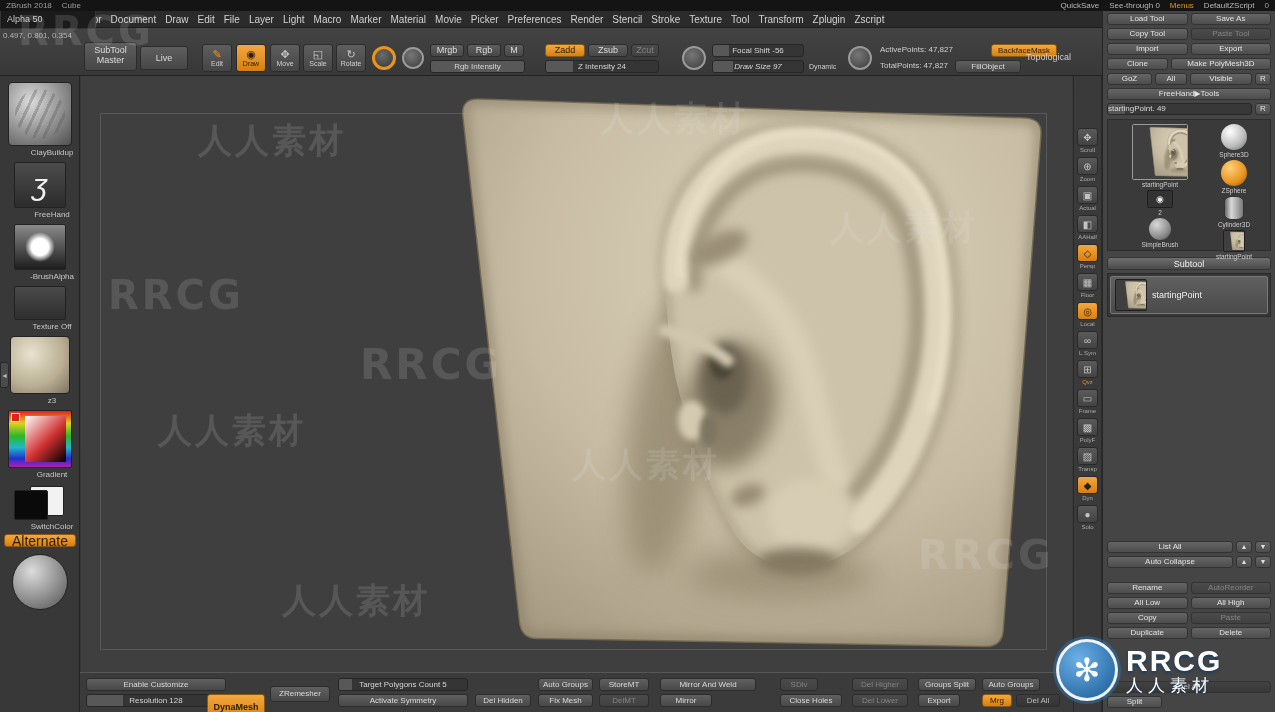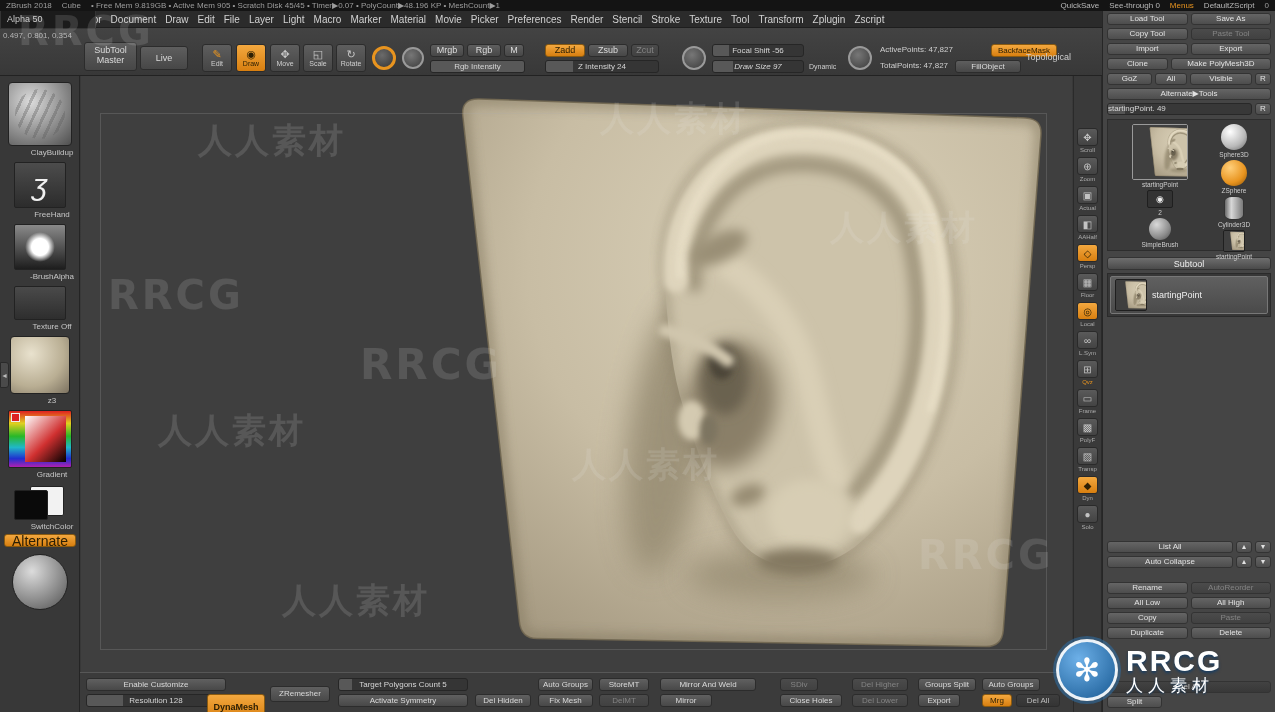--- a/index.html
+++ b/index.html
@@ -159,21 +159,20 @@
     <ellipse cx="730" cy="440" rx="42" ry="36" fill="#d7cdb4" filter="url(#b6)"></ellipse>
     <ellipse cx="718" cy="486" rx="40" ry="13" fill="#837861" filter="url(#b6)"></ellipse>
   </g>
 </symbol>
 </defs>
 </svg>
 
 <div id="titlebar">
   <span>ZBrush 2018</span>
   <span>Cube</span>
-  <span>• Free Mem 9.819GB  • Active Mem 905  • Scratch Disk 45/45  • Timer▶0.07  • PolyCount▶48.196 KP  • MeshCount▶1</span>
   <span class="sp"></span>
   <span class="tlink">QuickSave</span>
   <span class="tlink">See-through 0</span>
   <span class="tlink orange-text">Menus</span>
   <span class="tlink">DefaultZScript</span>
   <span>0</span>
 </div>
 
 <div id="menubar">
   <span class="mitem">Alpha</span>
@@ -398,21 +397,21 @@
     <div class="pbtn" style="flex:0.6;">Clone</div>
     <div class="pbtn">Make PolyMesh3D</div>
   </div>
   <div class="prow">
     <div class="pbtn" style="flex:1;">GoZ</div>
     <div class="pbtn" style="flex:0.7;">All</div>
     <div class="pbtn" style="flex:1.4;">Visible</div>
     <div class="pbtn narrow">R</div>
   </div>
   <div class="prow">
-    <div class="pbtn">Alternate▶Tools</div>
+    <div class="pbtn">FreeHand▶Tools</div>
   </div>
   <div class="prow">
     <div class="psl"><i class="fill" style="width:12%;"></i><span>startingPoint. 49</span></div>
     <div class="pbtn narrow">R</div>
   </div>
 
   <div id="tool-grid">
     <div class="tg-col">
       <div class="tg-item selected">
         <span class="tg-frame" style="width:56px;height:56px;display:block;"><svg width="54" height="54" viewBox="0 0 54 54">

